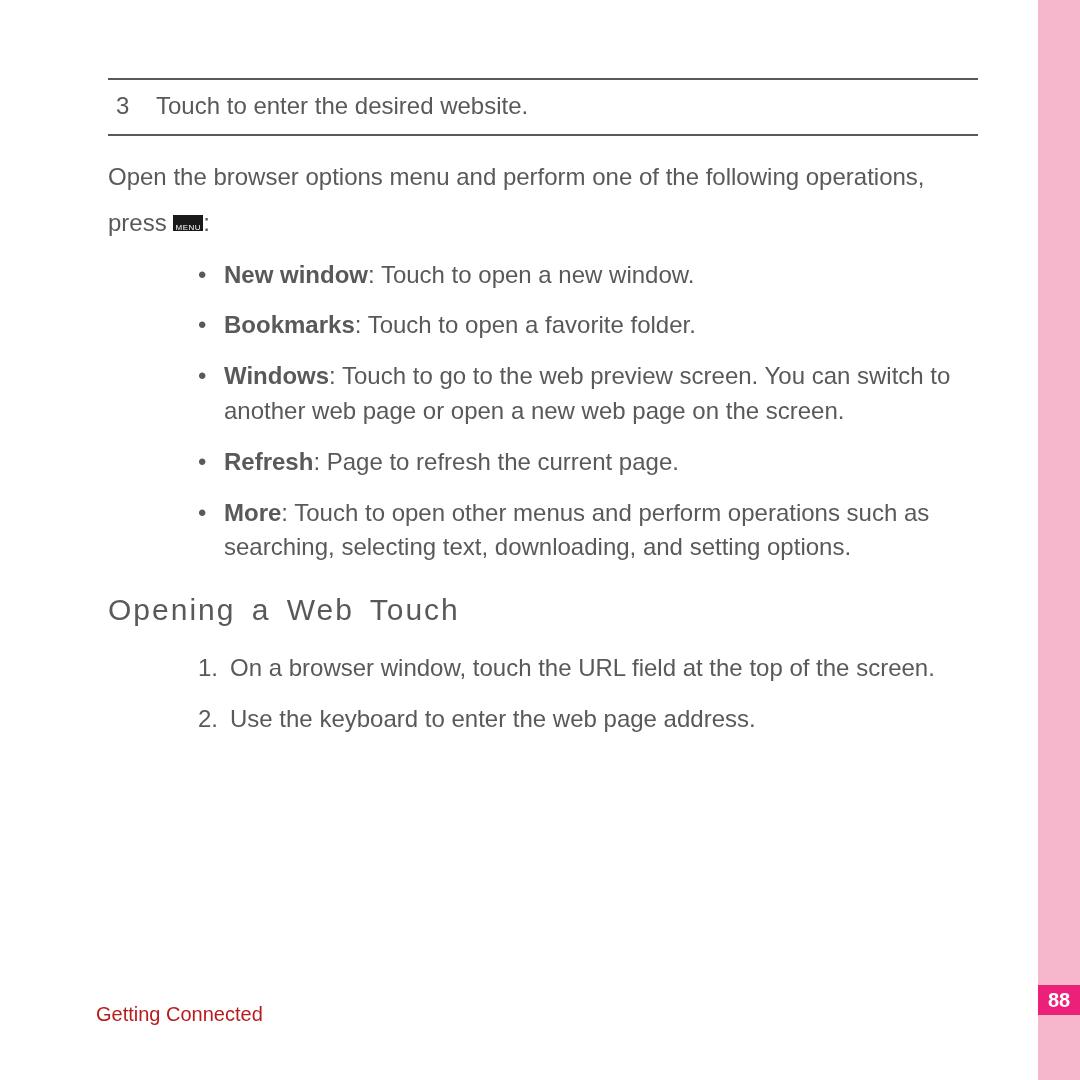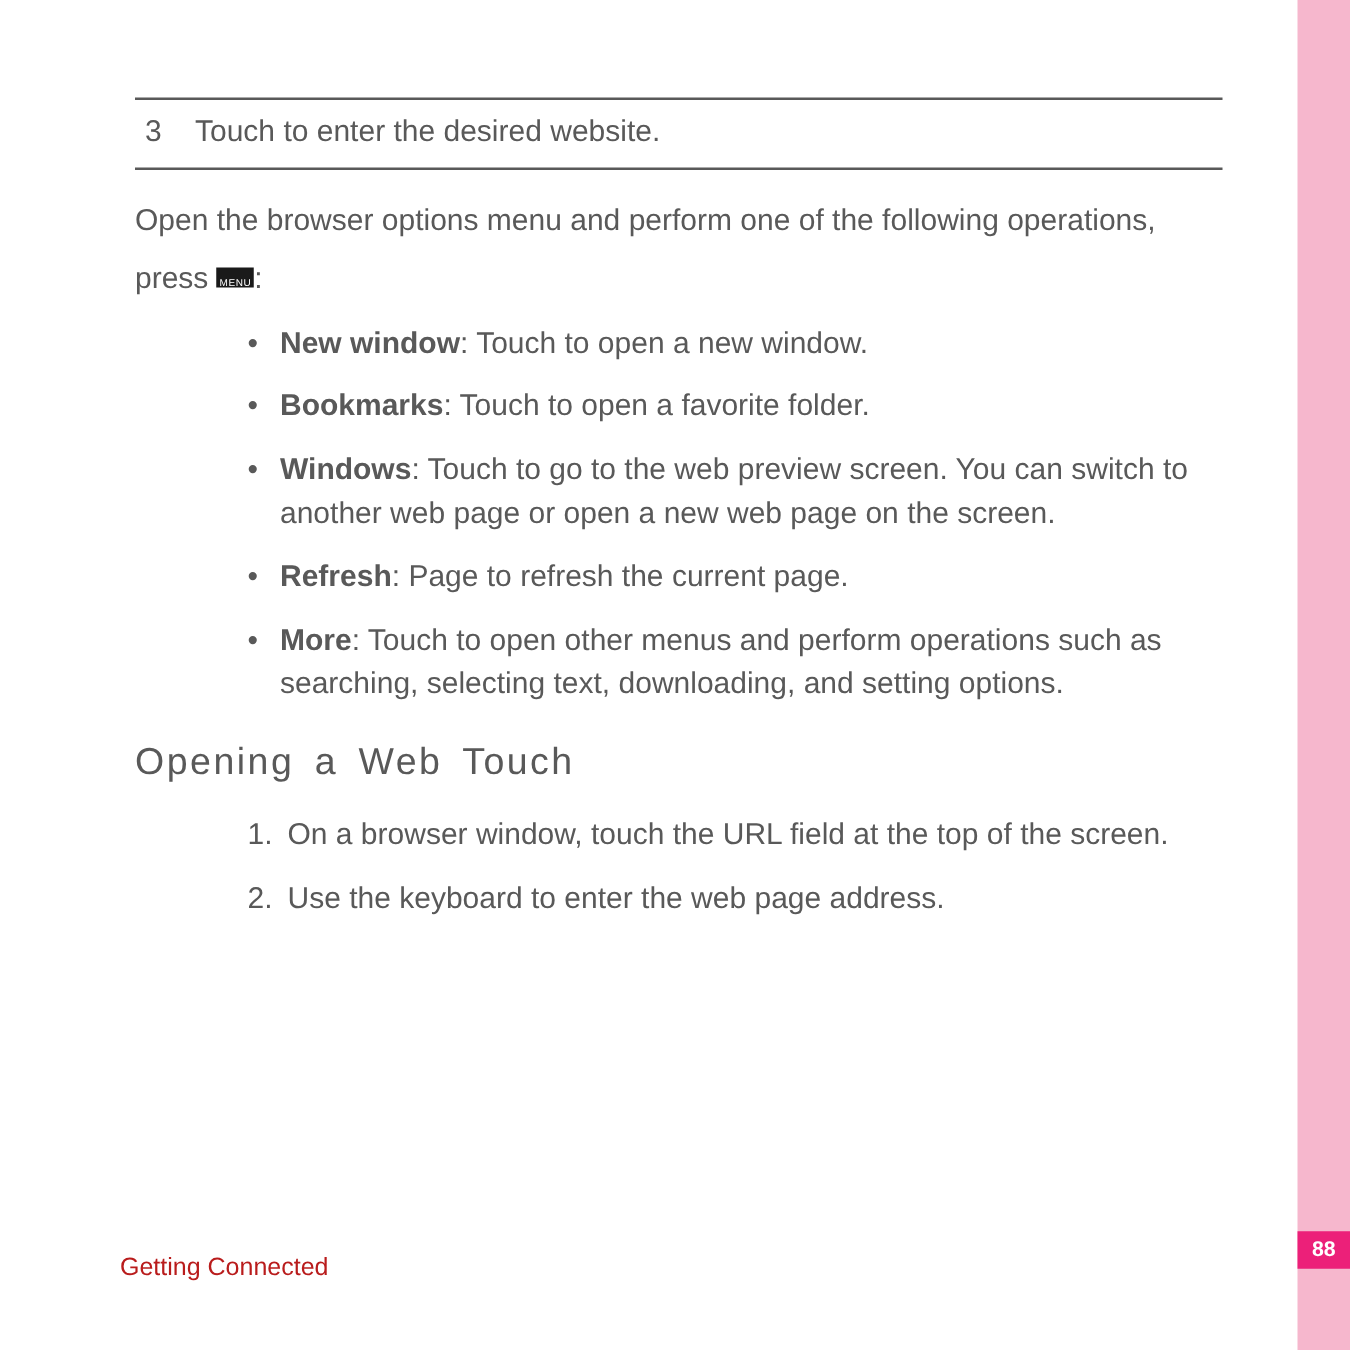--- a/index.html
+++ b/index.html
@@ -19,21 +19,21 @@
     background: #f6b7cd;
   }
   .page-tab {
     position: absolute;
     right: 0;
     bottom: 65px;
     width: 42px;
     height: 30px;
     background: #ec2079;
     color: #ffffff;
-    font-size: 17px;
+    font-size: 20px;
     text-align: center;
     line-height: 30px;
     font-weight: bold;
   }
   .page {
     position: absolute;
     left: 108px;
     top: 78px;
     width: 870px;
   }

